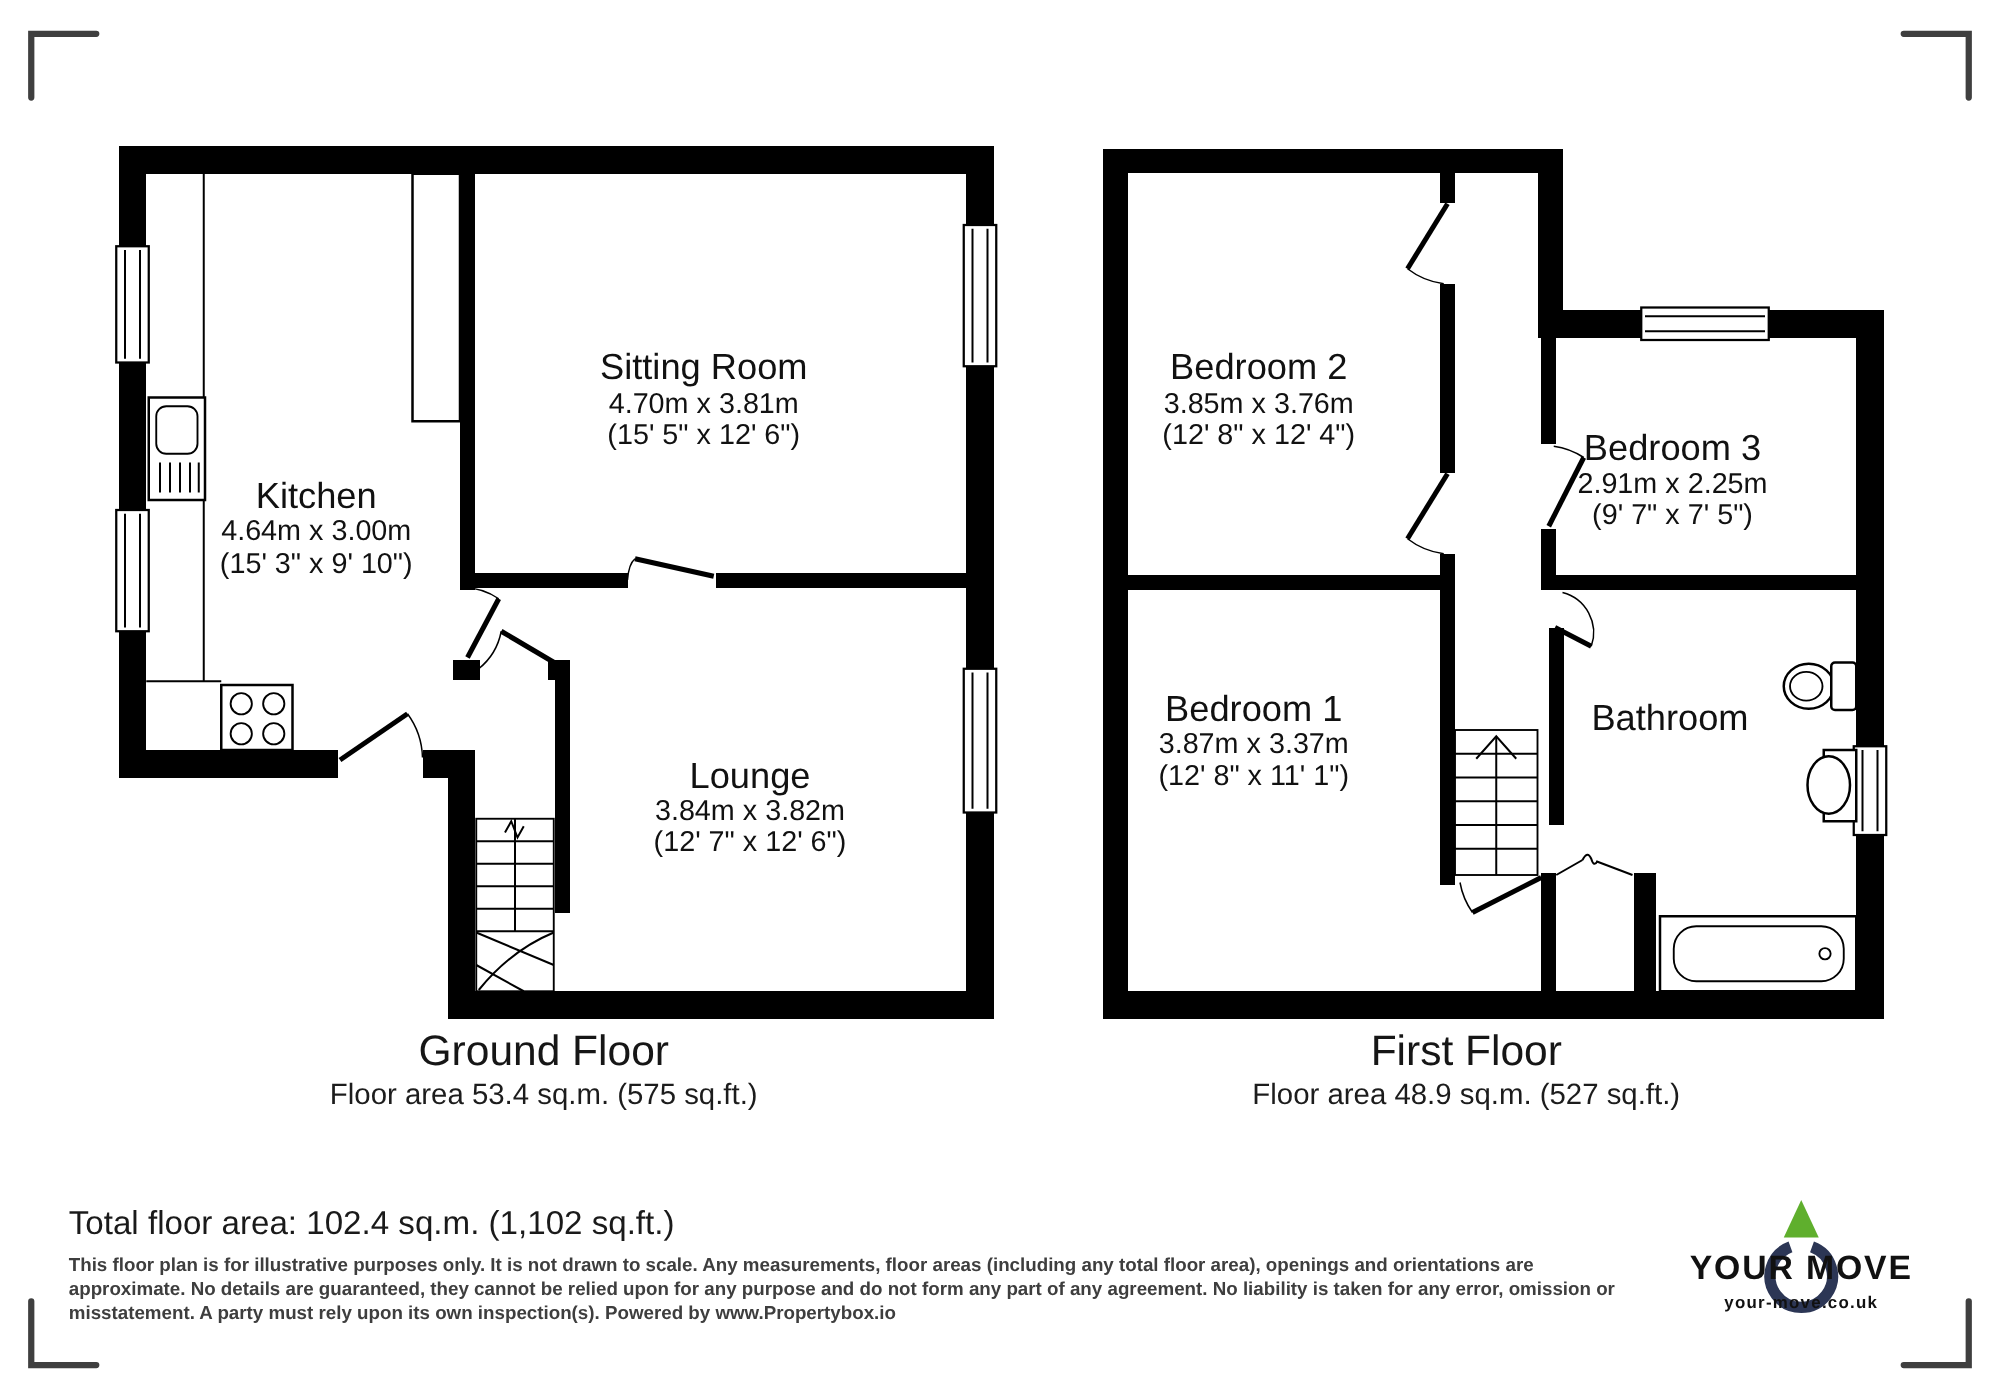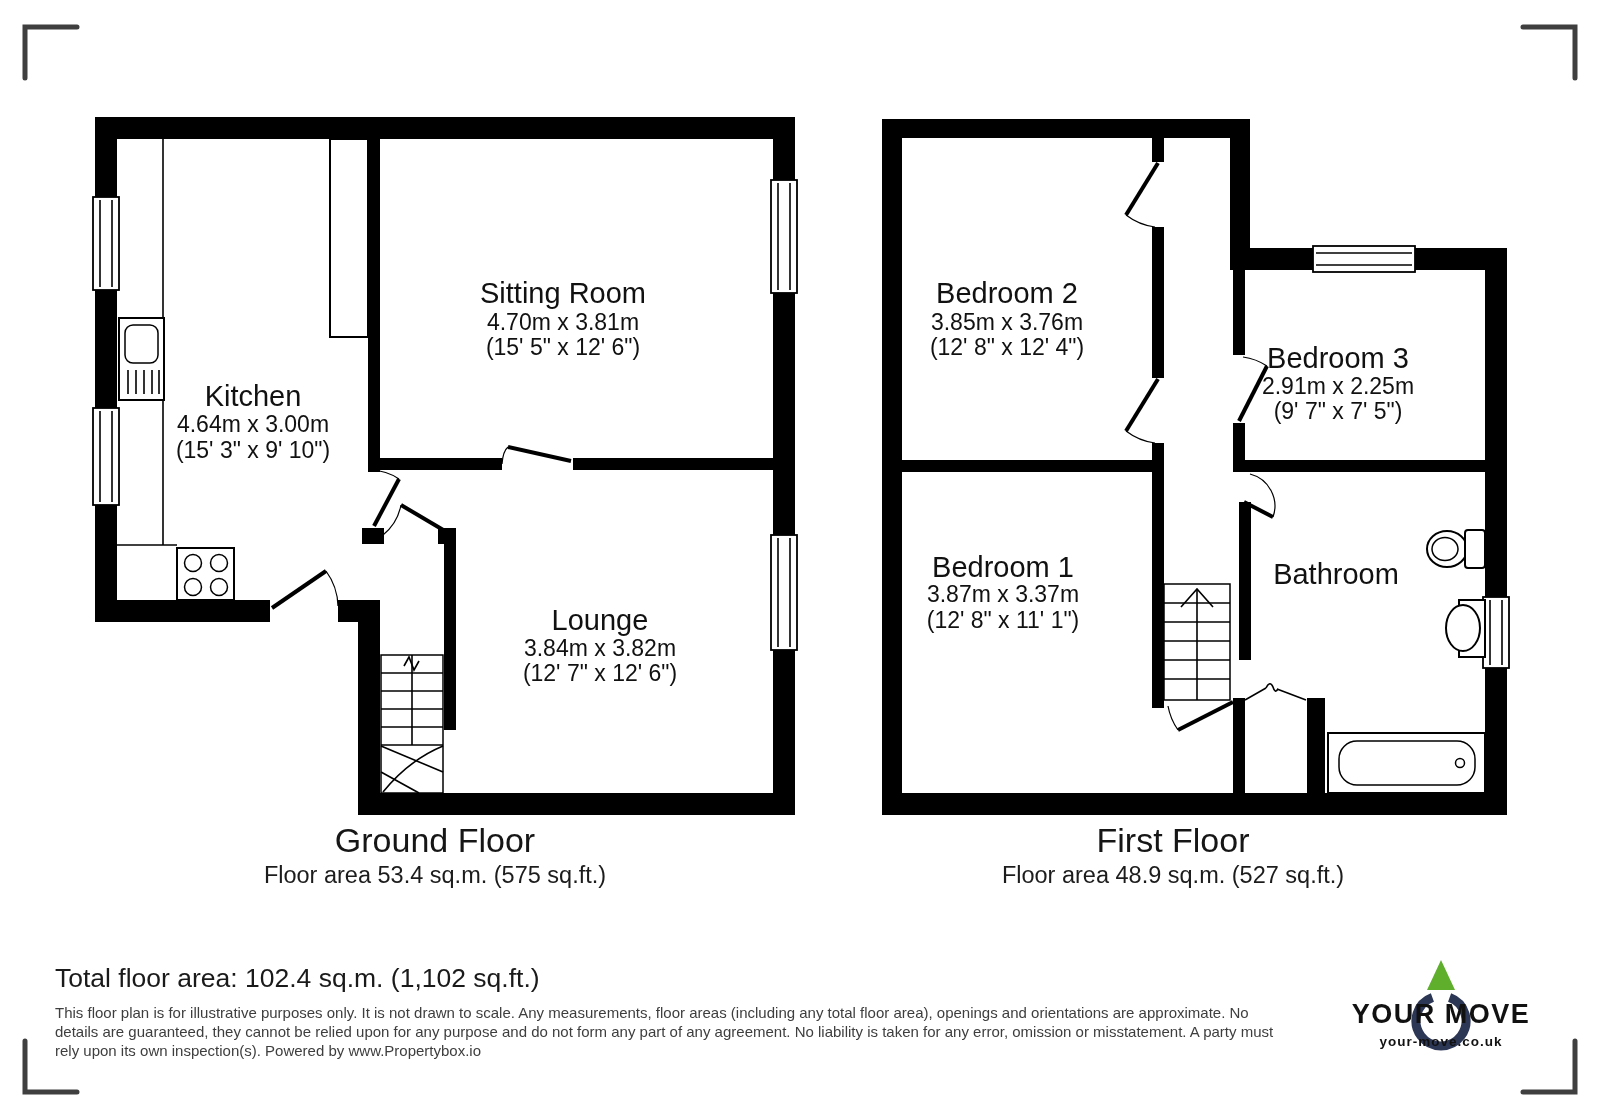--- a/index.html
+++ b/index.html
@@ -14,21 +14,21 @@
   .total-area{font-size:26.5px;fill:#1a1a1a;}
   .wall{fill:#000;shape-rendering:crispEdges;}
   .thin{stroke:#000;stroke-width:1.6;fill:none;}
   .leaf{stroke:#000;stroke-width:4;fill:none;}
   .arc{stroke:#000;stroke-width:1.2;fill:none;}
   .winframe{fill:#fff;stroke:#000;stroke-width:1.8;}
   .fixture{fill:#fff;stroke:#000;stroke-width:2;}
   .fixture-thin{fill:none;stroke:#000;stroke-width:1.5;}
   .cropmark{stroke:#3f3f3f;stroke-width:5;stroke-linecap:round;fill:none;}
   #disclaimer{position:absolute;left:55px;top:1003px;width:1240px;
-              font-size:15px;line-height:1.27;color:#3e3e3e;}
+              font-size:15px;line-height:1.27;color:#3e3e3e;font-weight:bold;}
   .logo-brand{font-size:27px;font-weight:bold;letter-spacing:1.5px;}
   .logo-url{font-size:13.5px;font-weight:bold;letter-spacing:1px;}
 </style>
 </head>
 <body>
 
 <div id="canvas">
 
 <svg width="1600" height="1119" viewBox="0 0 1600 1119">
 

